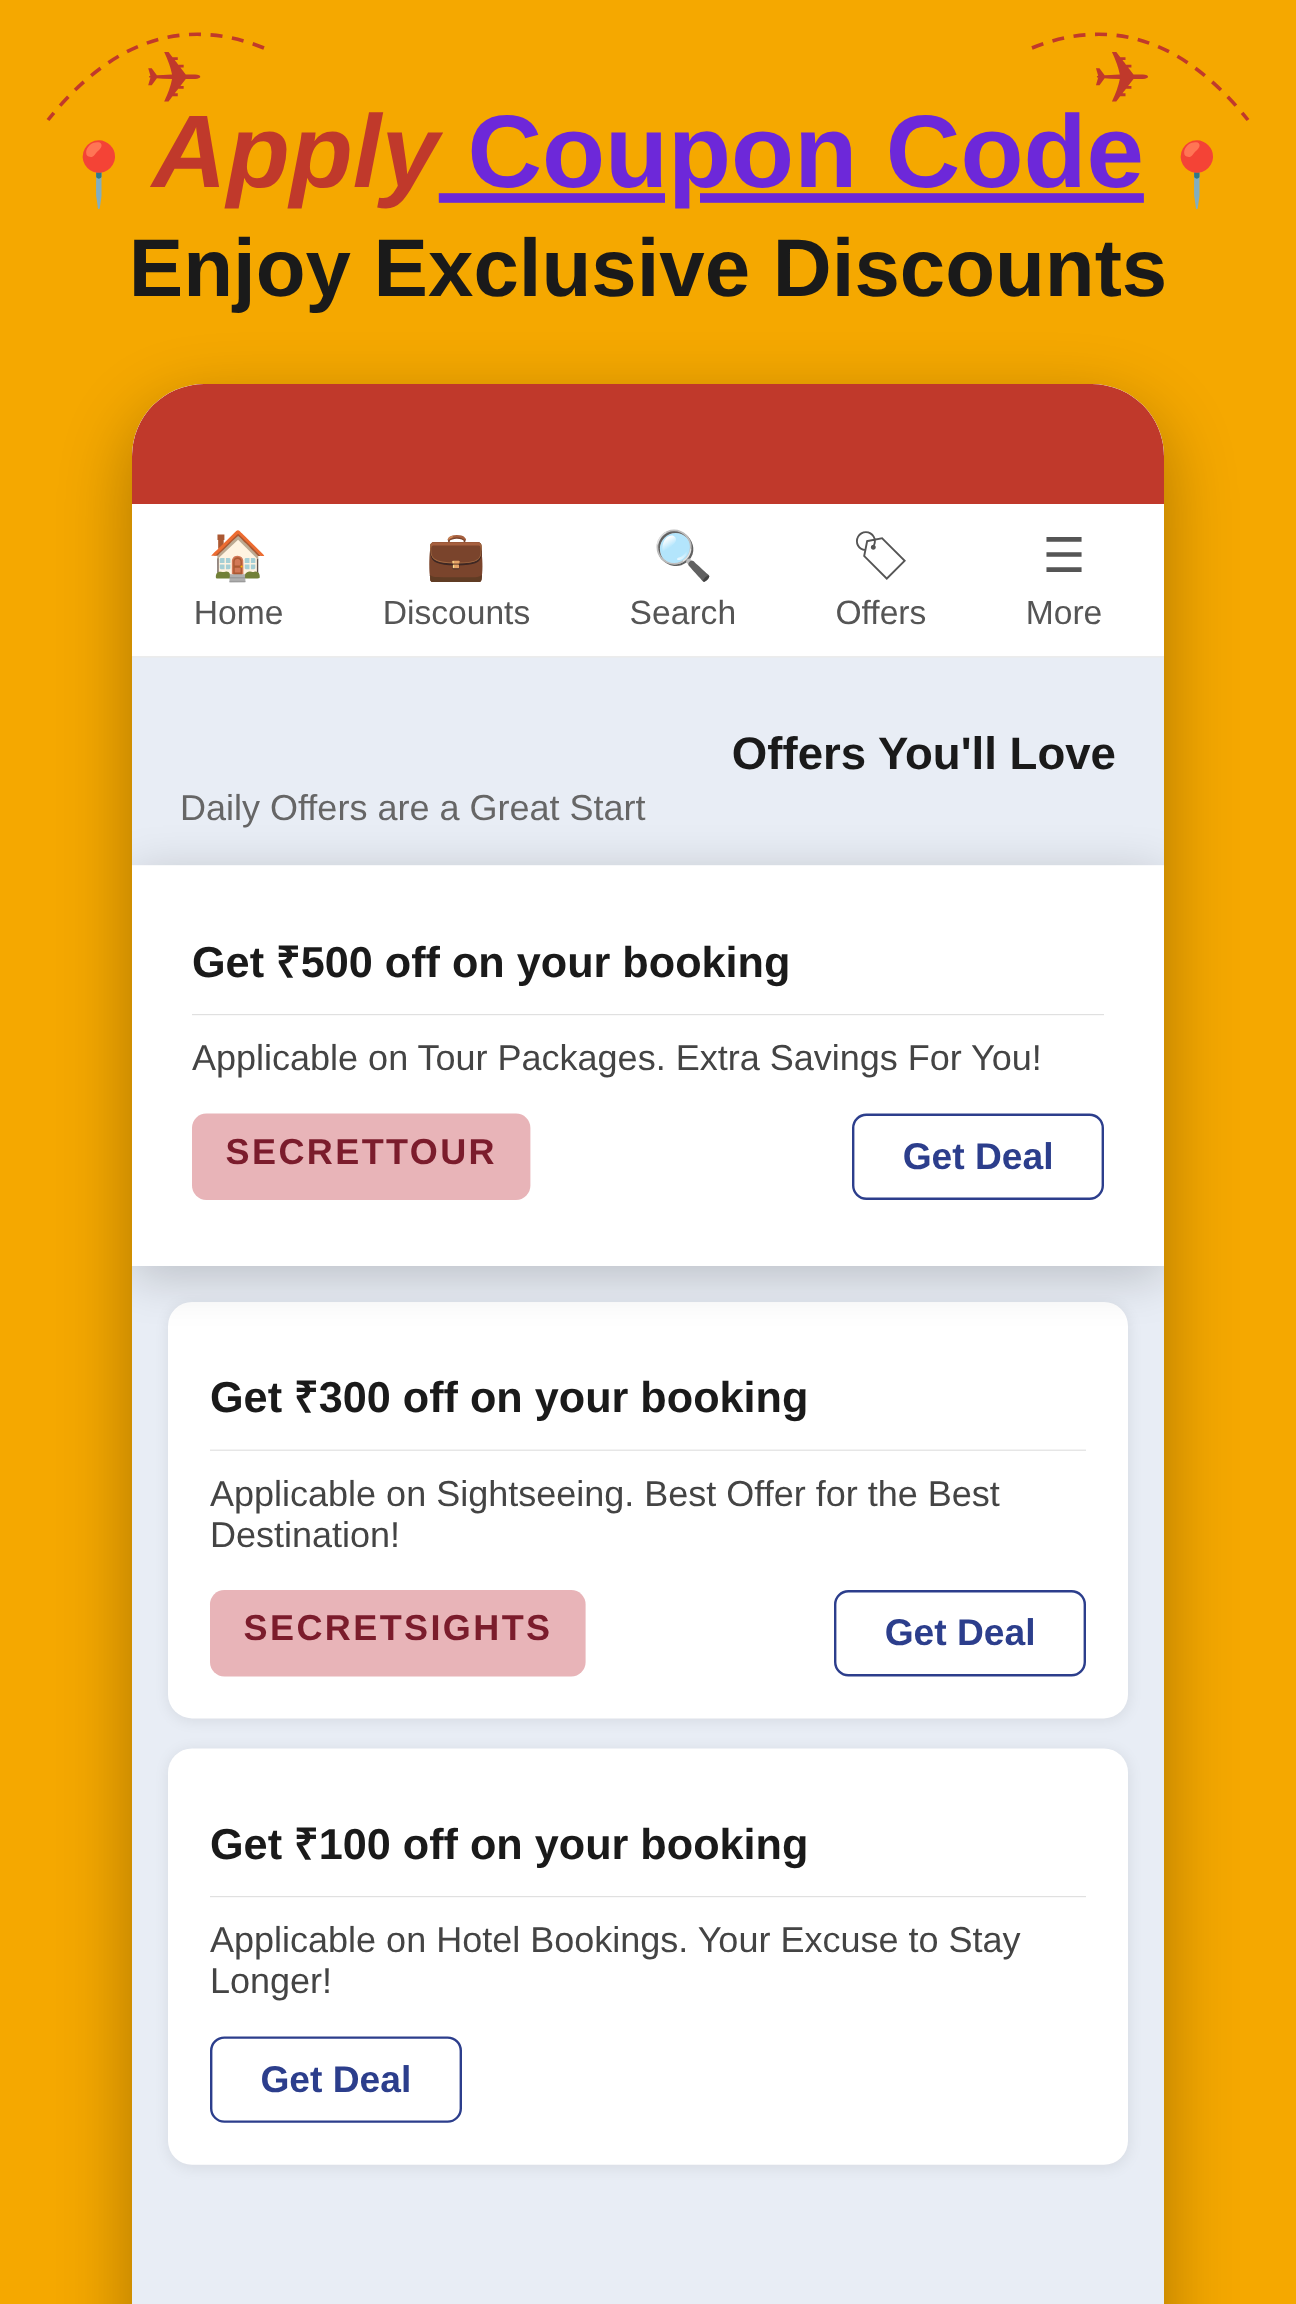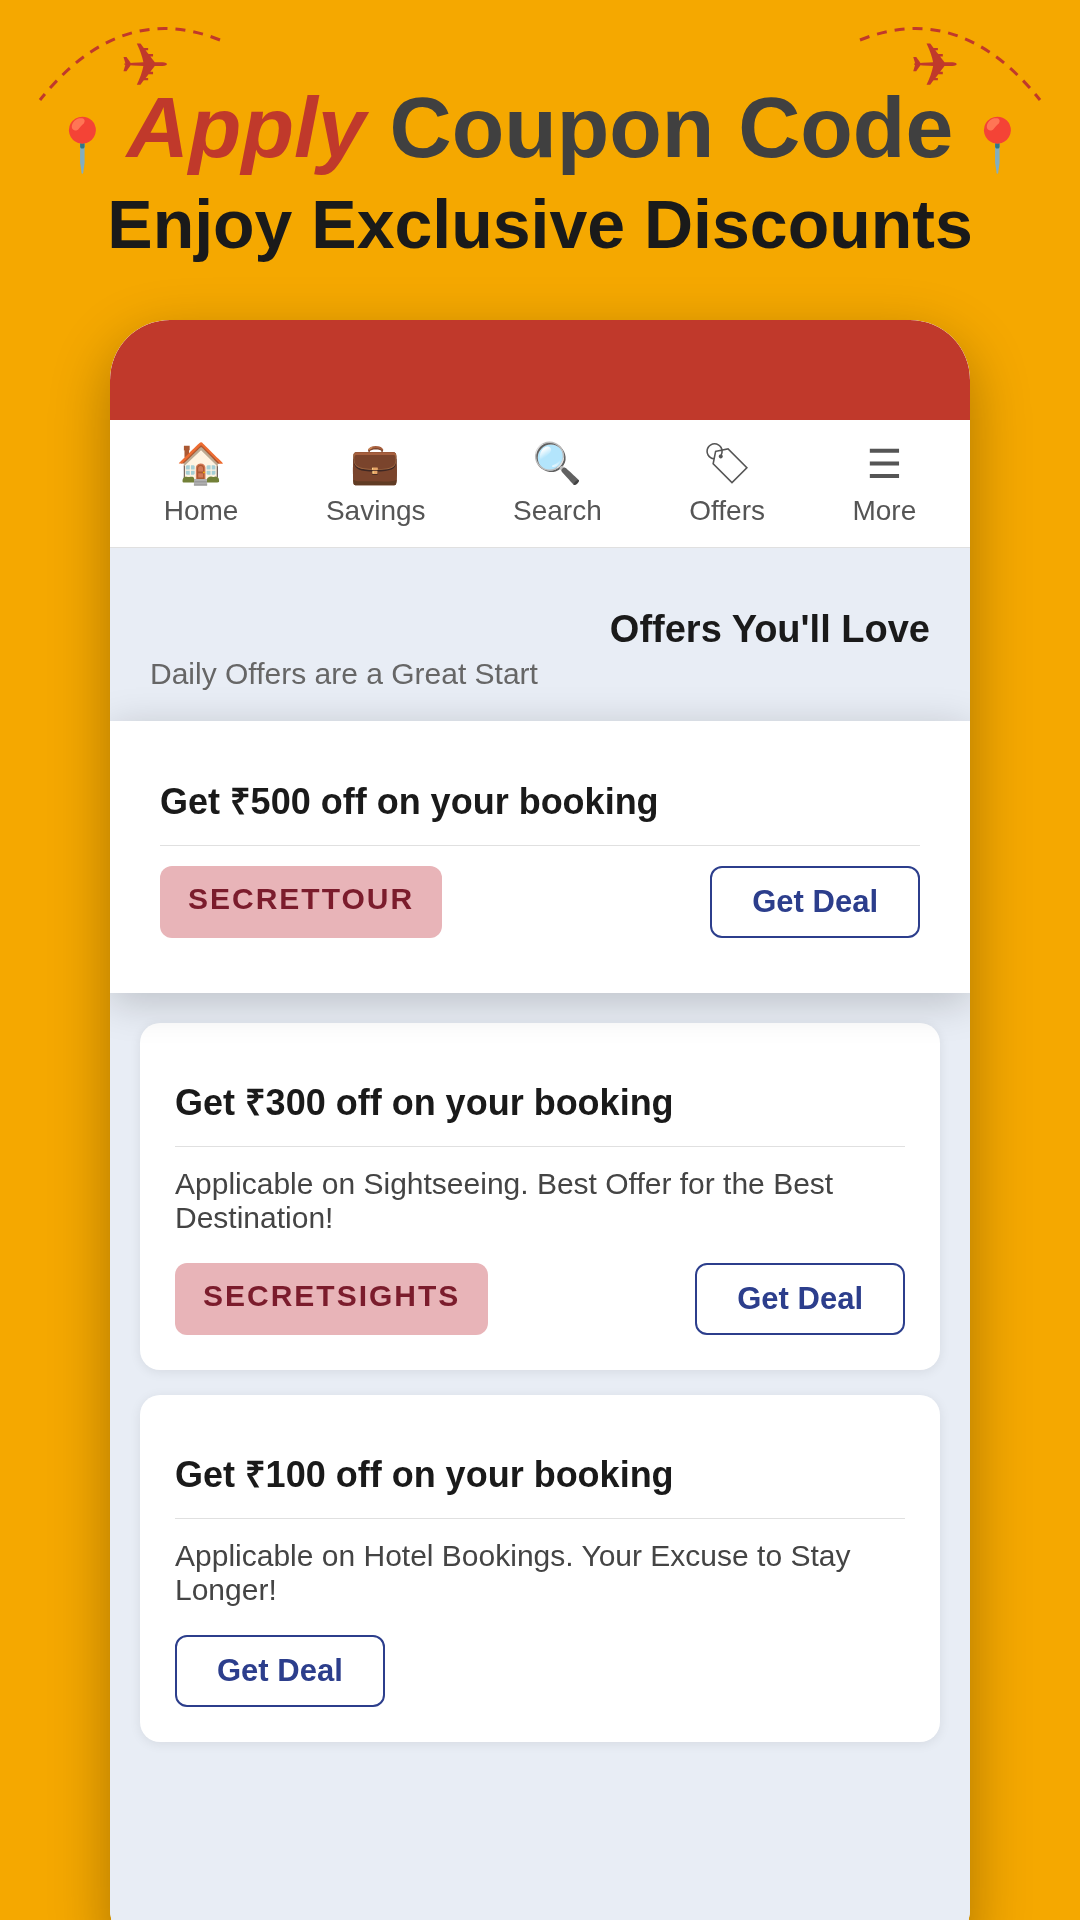--- a/index.html
+++ b/index.html
@@ -49,21 +49,22 @@
       font-weight: 900;
       line-height: 1.1;
     }
 
     .title-apply {
       color: #C0392B;
       font-style: italic;
     }
 
     .title-coupon {
-      color: #404040;
+      color: #6d28d9;
+      text-decoration: underline;
     }
 
     .subtitle {
       font-size: 68px;
       font-weight: 900;
       color: #1a1a1a;
       margin-top: 10px;
     }
 
     
@@ -266,21 +267,21 @@
 
     <div class="phone-top-bar"></div>
 
     <div class="bottom-nav">
       <div class="nav-item">
         <span class="nav-icon">🏠</span>
         <span class="nav-label">Home</span>
       </div>
       <div class="nav-item">
         <span class="nav-icon">💼</span>
-        <span class="nav-label">Savings</span>
+        <span class="nav-label">Discounts</span>
       </div>
       <div class="nav-item">
         <span class="nav-icon">🔍</span>
         <span class="nav-label">Search</span>
       </div>
       <div class="nav-item">
         <span class="nav-icon">🏷</span>
         <span class="nav-label">Offers</span>
       </div>
       <div class="nav-item">
@@ -292,20 +293,21 @@
     <div class="content-area">
 
       <div class="offers-header">
         <div class="offers-title">Offers You'll Love</div>
         <div class="offers-subtitle">Daily Offers are a Great Start</div>
       </div>
 
       <div class="featured-wrapper">
         <div class="coupon-amount">Get ₹500 off on your booking</div>
         <hr class="coupon-divider">
+        <div class="coupon-description">Applicable on Tour Packages. Extra Savings For You!</div>
         <div class="coupon-footer">
           <span class="coupon-code">SECRETTOUR</span>
           <button class="get-deal-btn">Get Deal</button>
         </div>
       </div>
 
       <div style="height: 30px; background:#e8edf5;"></div>
 
       <div class="coupon-card">
         <div class="coupon-amount">Get ₹300 off on your booking</div>

